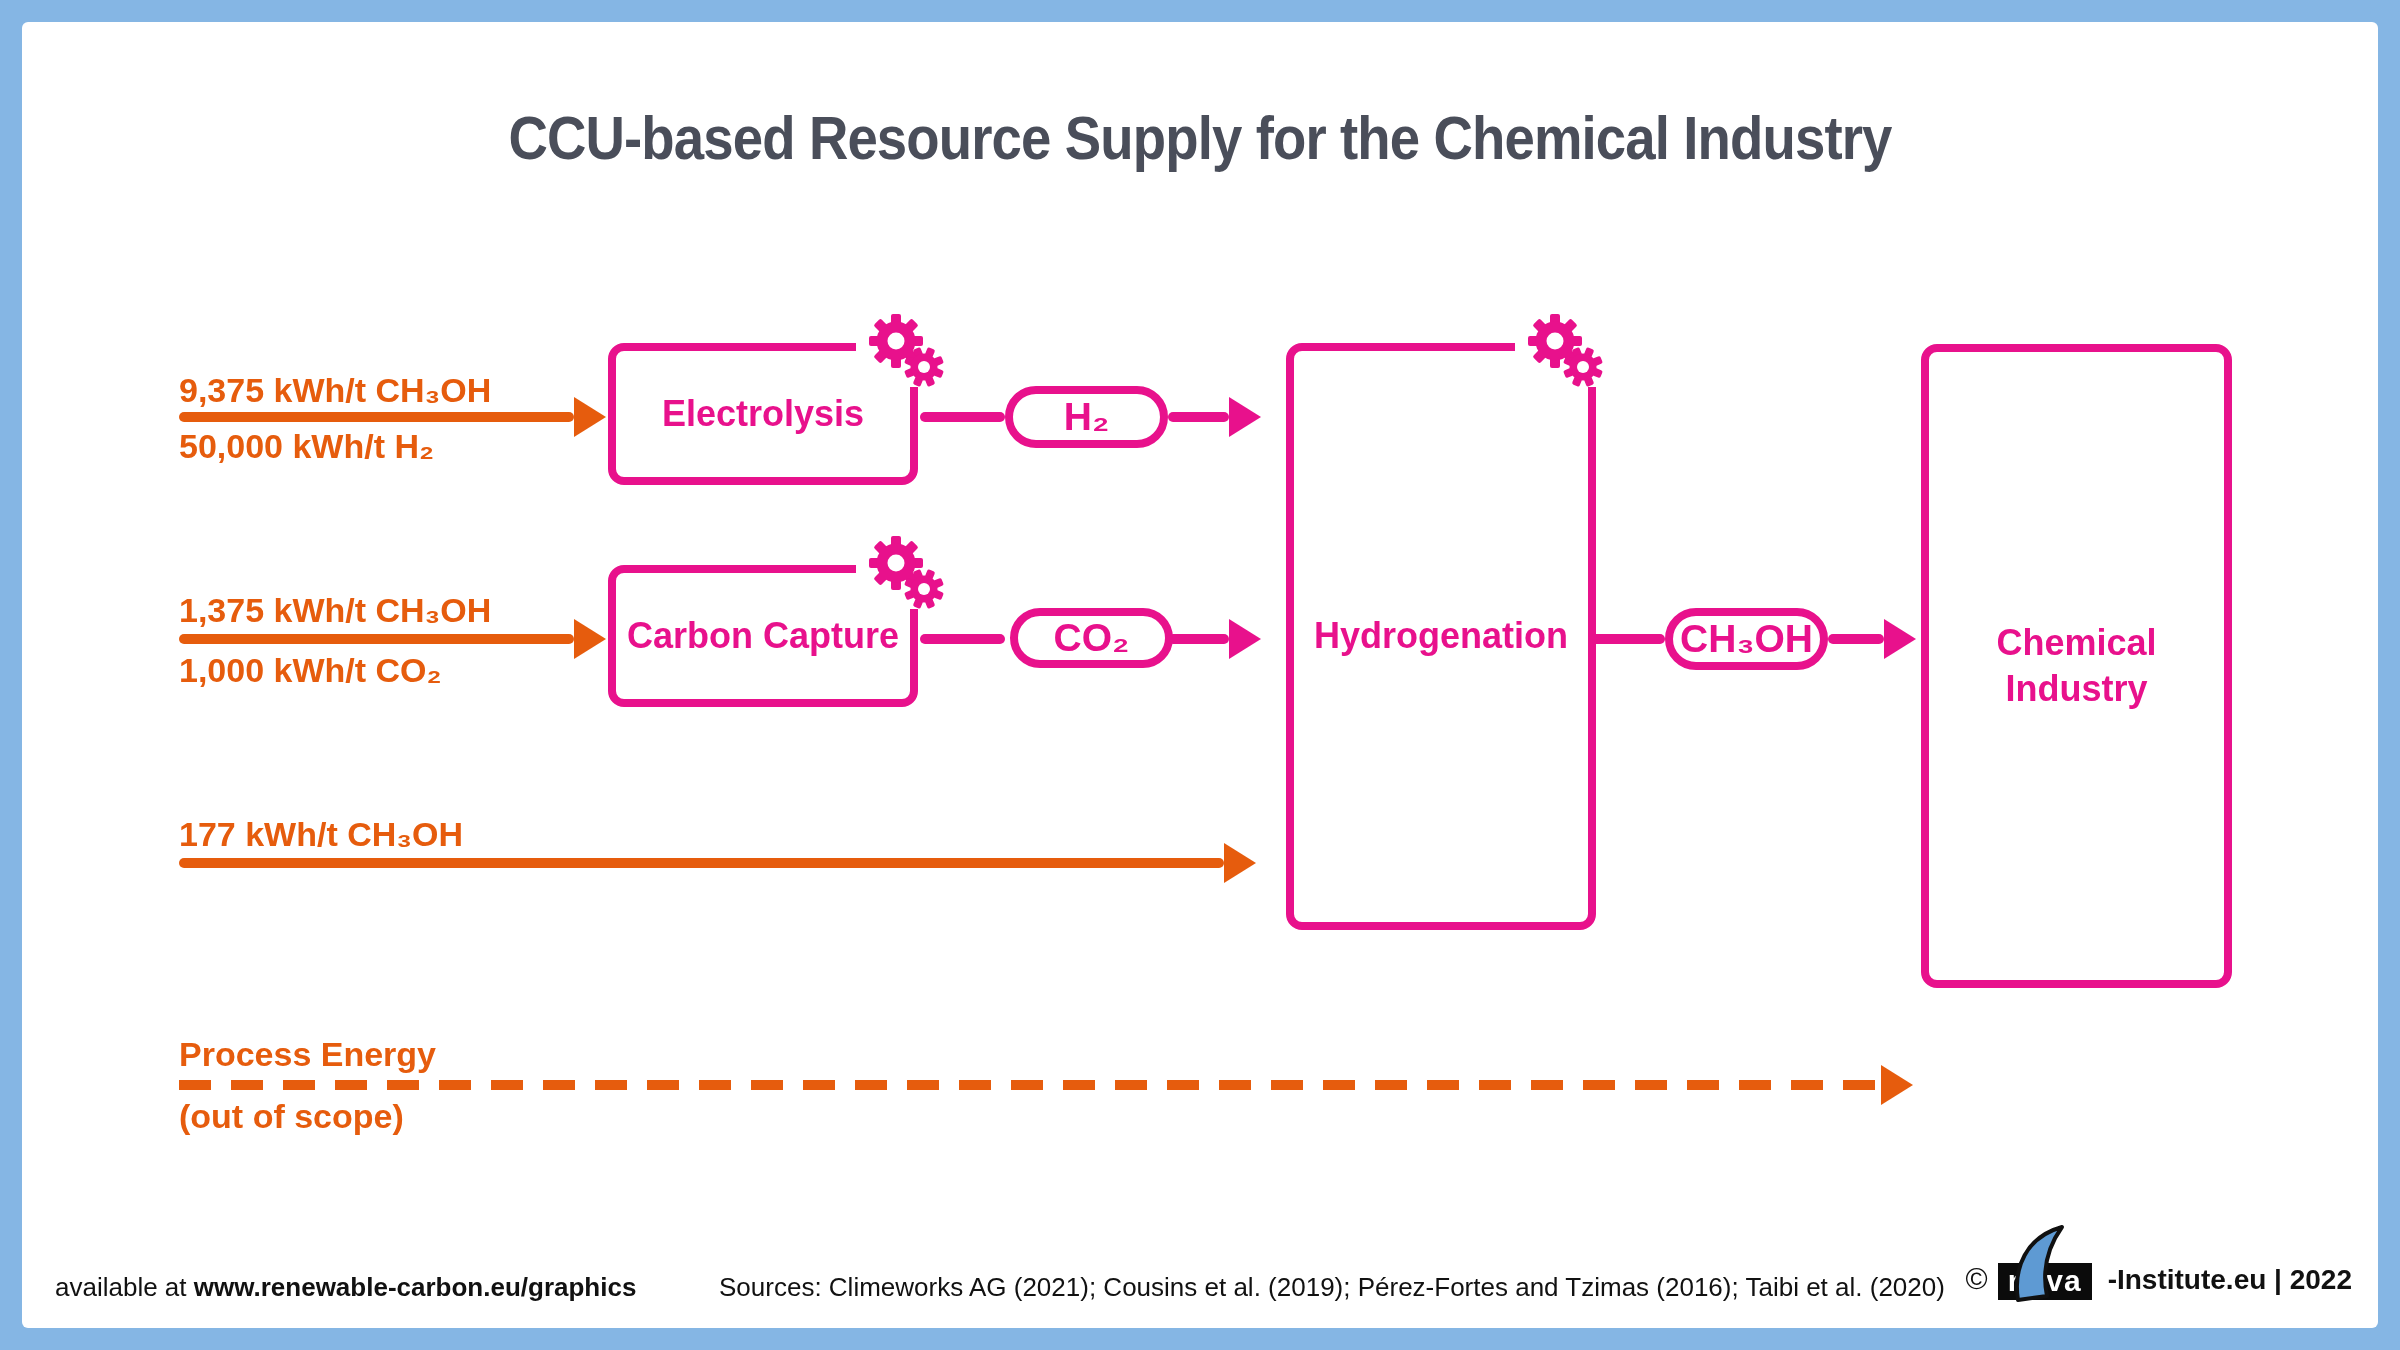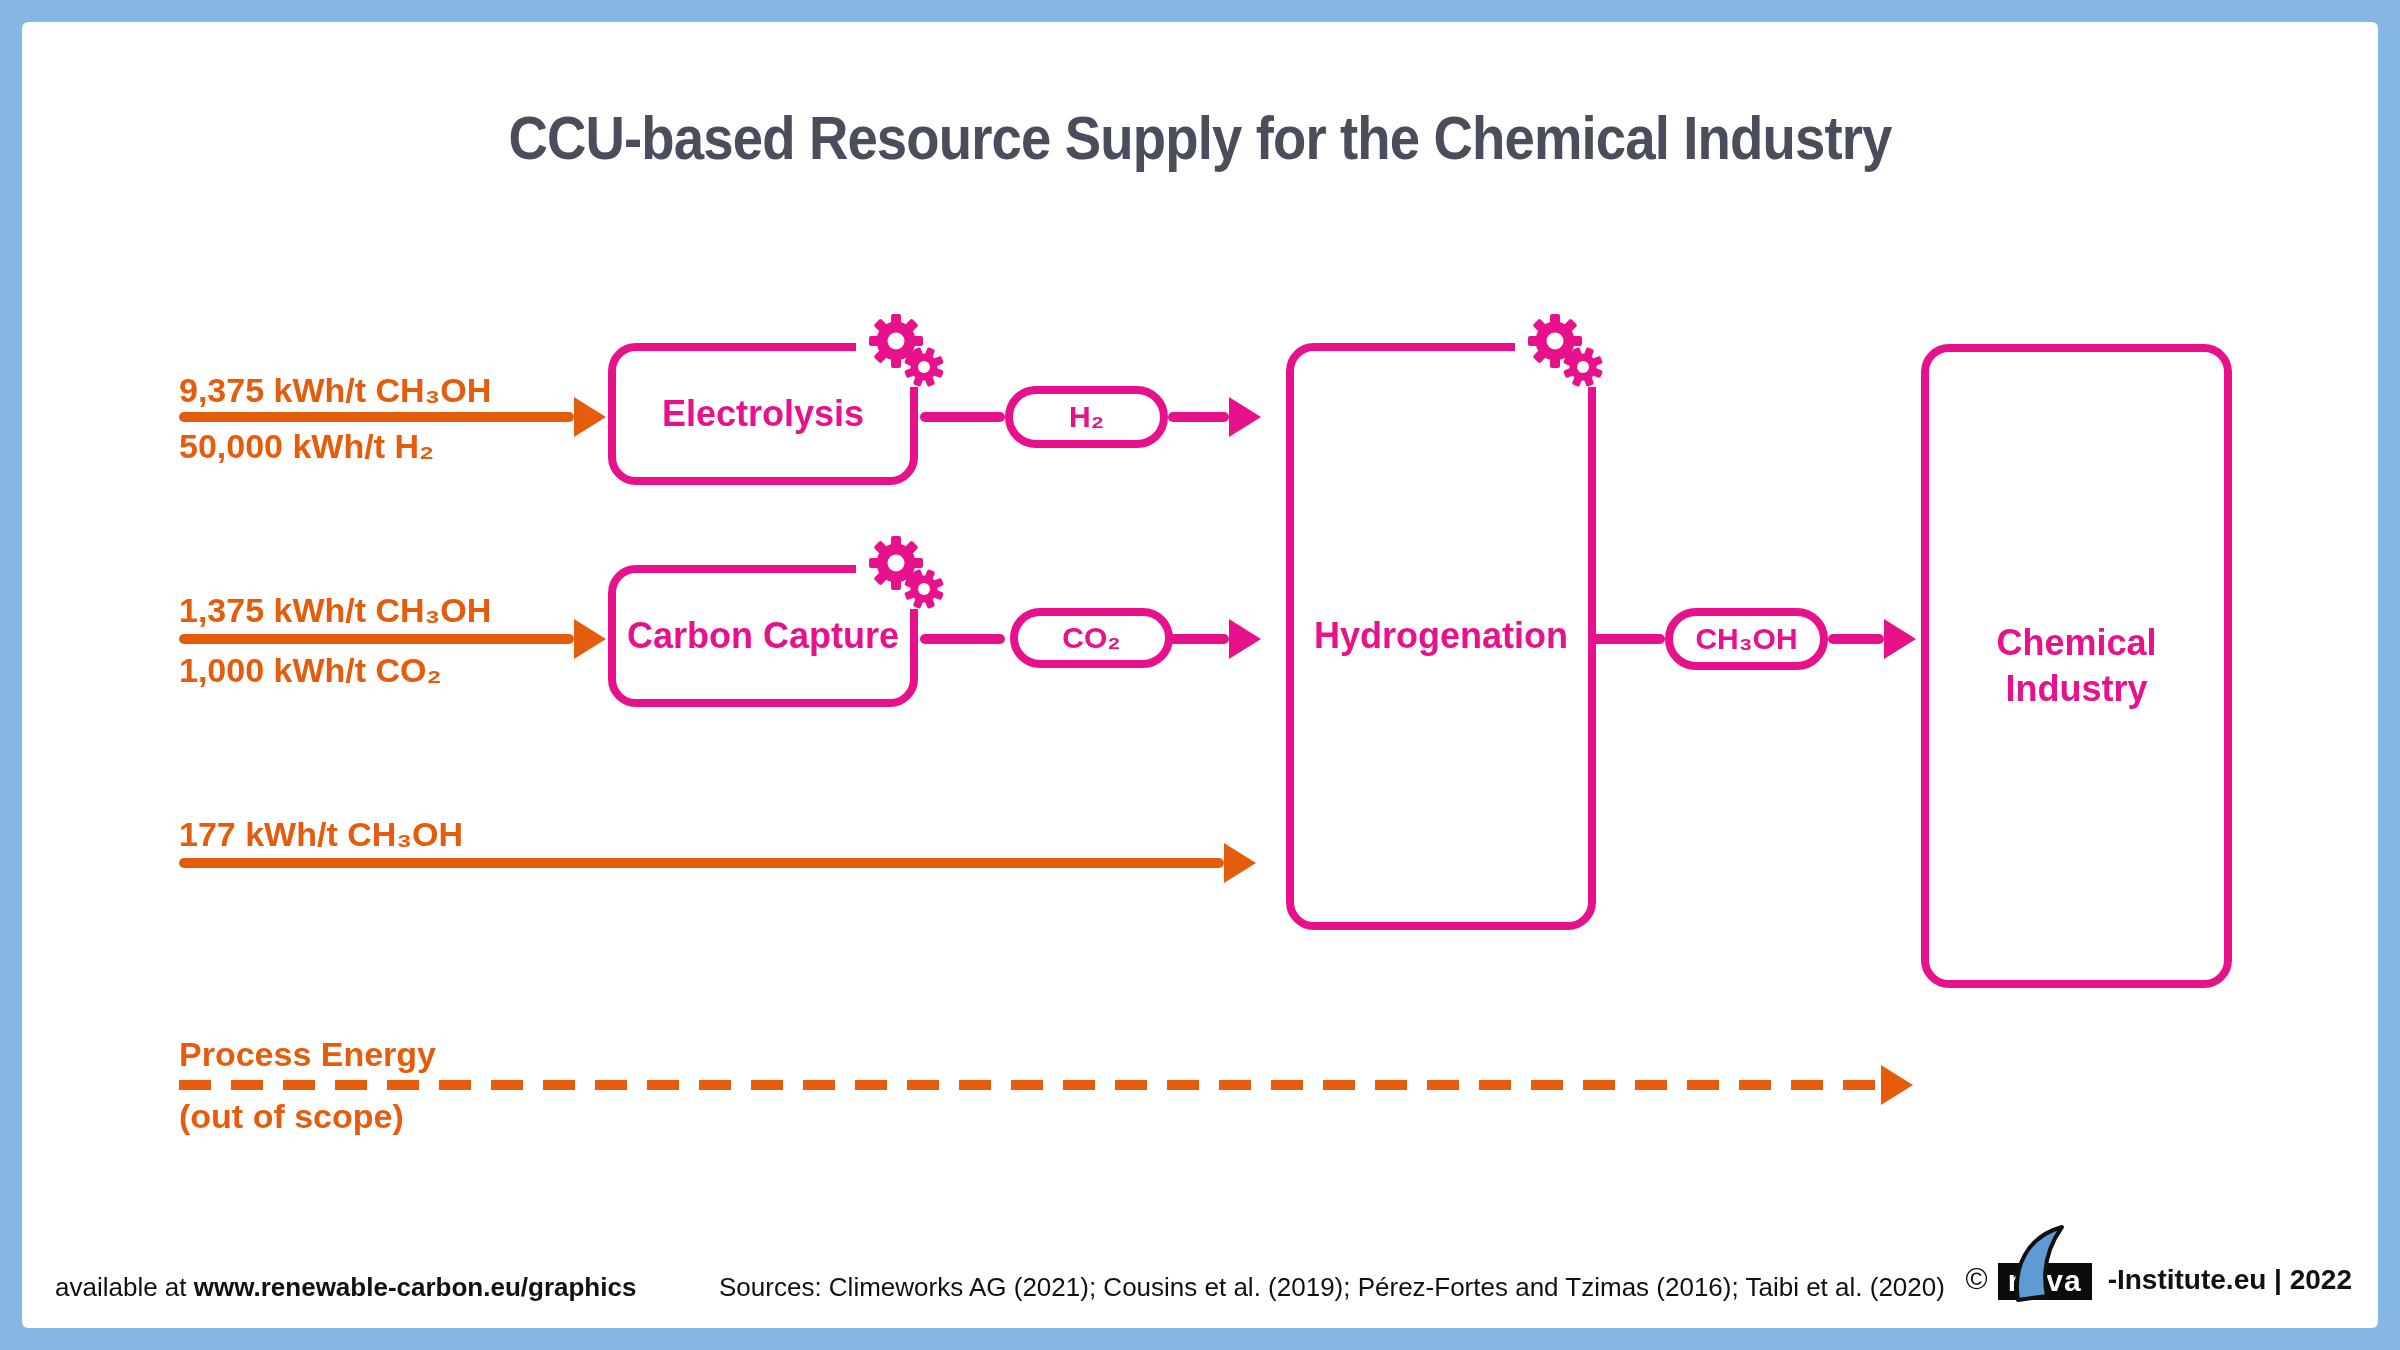--- a/index.html
+++ b/index.html
@@ -48,31 +48,31 @@
   .arrow.pink{background:var(--magenta);}
   .arrow.pink::after{border-left-color:var(--magenta);}
   .arrow.noend::after{display:none;}
   .arrow.dashed{
     background:repeating-linear-gradient(to right,var(--orange) 0 32px,transparent 32px 52px);
     border-radius:0;
   }
   
   .node{
     position:absolute;background:#fff;
-    border:8px solid var(--magenta);border-radius:28px;
+    border:8px solid var(--magenta);border-radius:16px;
     display:flex;align-items:center;justify-content:center;
     font-size:36px;font-weight:bold;color:var(--magenta);
     text-align:center;line-height:1.28;white-space:pre-line;
     z-index:1;
   }
   .pill{
     position:absolute;background:#fff;
     border:8px solid var(--magenta);border-radius:31px;
     display:flex;align-items:center;justify-content:center;
-    font-size:30px;font-weight:bold;color:var(--magenta);
+    font-size:39px;font-weight:bold;color:var(--magenta);
     white-space:nowrap;z-index:2;
   }
   .gears{position:absolute;z-index:3;}
   
   .footer-left{
     position:absolute;left:55px;top:1272px;
     font-size:26px;color:var(--ink);white-space:nowrap;
   }
   .footer-left b{font-weight:bold;}
   .footer-sources{

